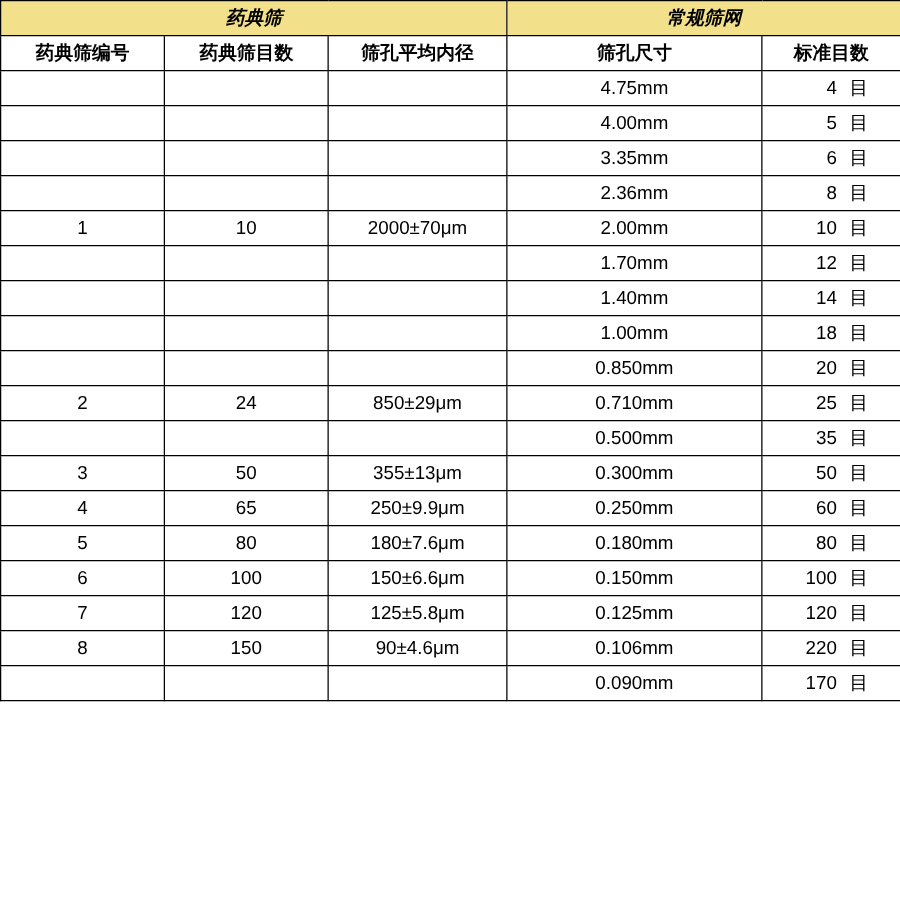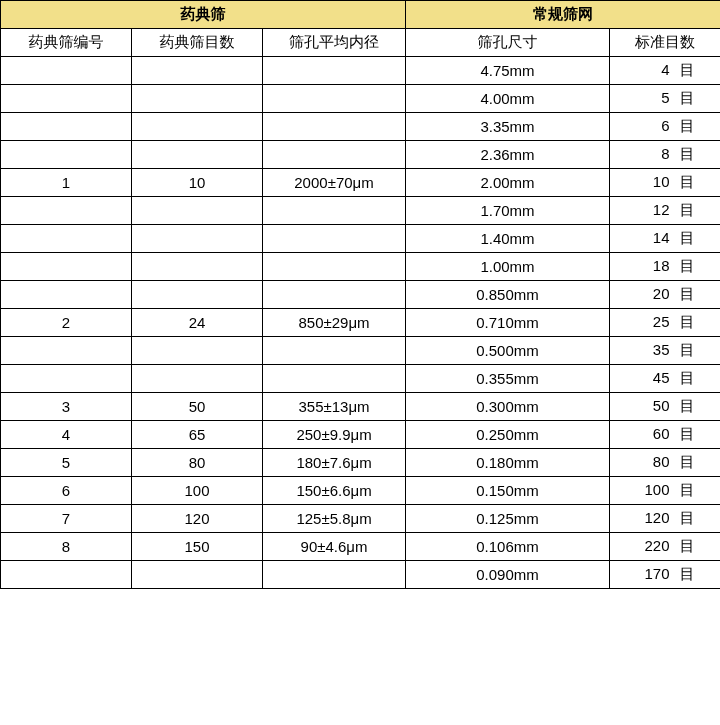--- a/index.html
+++ b/index.html
@@ -26,23 +26,24 @@
     height: 27px;
     padding: 0;
     overflow: hidden;
     white-space: nowrap;
   }
   td.group-head {
     background: #f2e08a;
     font-weight: bold;
     font-size: 18px;
     height: 42px;
+    font-style: italic;
   }
   td.col-head {
-    font-weight: normal;
+    font-weight: bold;
     font-size: 16px;
     height: 30px;
   }
   td.empty {
     height: 27px;
   }
   .col-a { width: 131px; }
   .col-b { width: 131px; }
   .col-c { width: 143px; }
   .col-d { width: 204px; }
@@ -144,27 +145,20 @@
         <td class="mesh-cell"><span class="num">25</span><span class="unit">目</span></td>
       </tr>
       <tr>
         <td class="empty"></td>
         <td class="empty"></td>
         <td class="empty"></td>
         <td>0.500mm</td>
         <td class="mesh-cell"><span class="num">35</span><span class="unit">目</span></td>
       </tr>
       <tr>
-        <td class="empty"></td>
-        <td class="empty"></td>
-        <td class="empty"></td>
-        <td>0.355mm</td>
-        <td class="mesh-cell"><span class="num">45</span><span class="unit">目</span></td>
-      </tr>
-      <tr>
         <td>3</td>
         <td>50</td>
         <td>355±13μm</td>
         <td>0.300mm</td>
         <td class="mesh-cell"><span class="num">50</span><span class="unit">目</span></td>
       </tr>
       <tr>
         <td>4</td>
         <td>65</td>
         <td>250±9.9μm</td>

